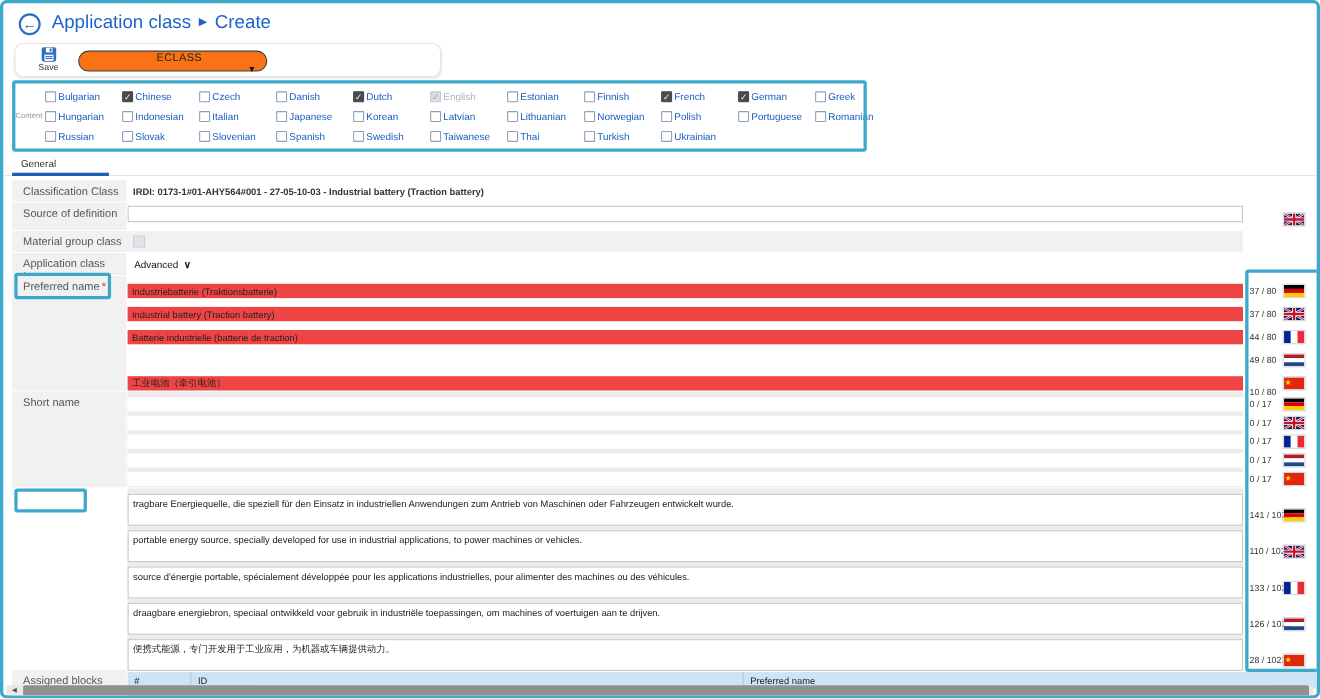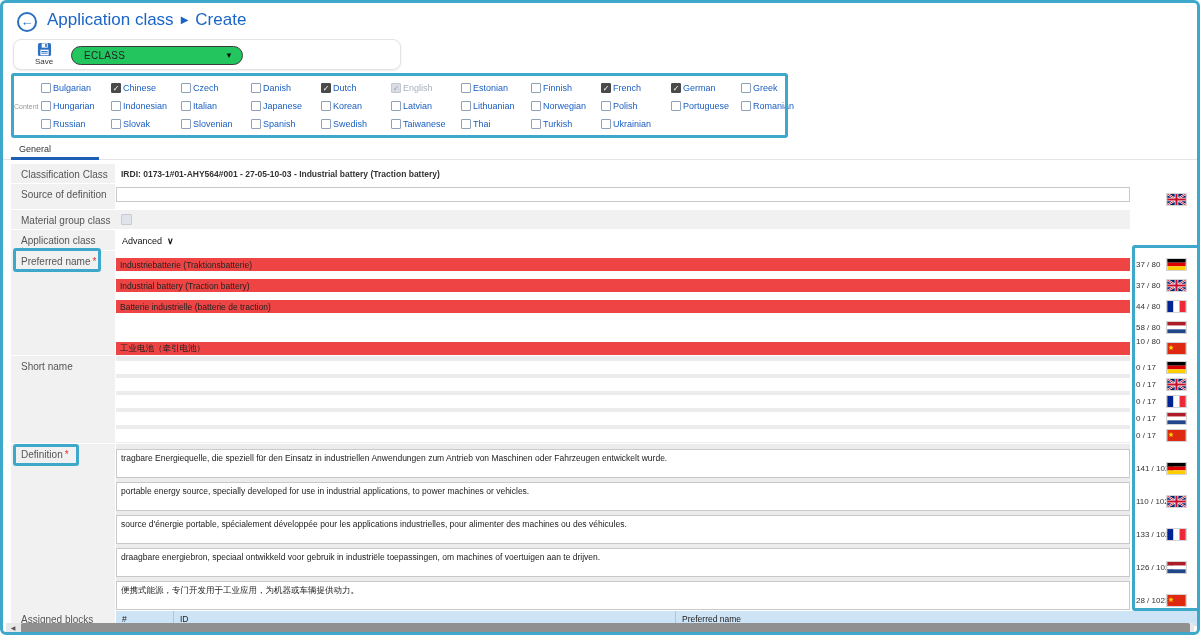--- a/index.html
+++ b/index.html
@@ -14,21 +14,21 @@
   .title { position:absolute; left:44px; top:7px; font-size:17px; color:#1a64c8; white-space:nowrap; }
   .title .arrow { font-size:10px; margin:0 7px; position:relative; top:-2px; }
 
   
   .toolbar { position:absolute; left:10px; top:36px; width:388px; height:31px; background:#fff;
              border:1px solid #e3e3e3; border-radius:8px; box-shadow:0 1px 2px rgba(0,0,0,.08); }
   .save-btn { position:absolute; left:12px; top:2px; width:36px; height:27px; text-align:center; cursor:pointer; }
   .save-btn svg { display:block; margin:0 auto; }
   .save-lbl { font-size:8px; color:#333; display:block; margin-top:0px; }
   .dict-select { position:absolute; left:57px; top:6px; width:172px; height:19px; border:1.5px solid #3c3c3c;
-                 border-radius:10px; background:#22c55e; display:flex; align-items:center; cursor:pointer; }
+                 border-radius:10px; background:#f97316; display:flex; align-items:center; cursor:pointer;flex-direction:column; }
   .dict-select .val { font-size:10px; color:#222; margin-left:12px; letter-spacing:.3px; }
   .dict-select .chev { margin-left:auto; margin-right:9px; font-size:8px; color:#111; }
 
   
   .lang-panel { position:absolute; left:8px; top:70px; width:777px; height:65px; background:#fff; }
   .content-lbl { position:absolute; left:3px; top:50%; transform:translateY(-50%); font-size:7px; color:#999; }
   .lang-grid { position:absolute; left:30px; top:6px; display:grid; grid-template-columns:repeat(11,70px);
                grid-auto-rows:18px; align-items:center; }
   .lang-cell { display:flex; align-items:center; cursor:pointer; }
   .cb { width:10px; height:10px; border:1px solid #8fa0b8; background:#fff; border-radius:1px; flex:0 0 10px;
@@ -318,23 +318,20 @@
     <div class="field" id="snField">
         <input class="row-input white" style="top: 5px;">
         <input class="row-input white" style="top: 22px;">
         <input class="row-input white" style="top: 39px;">
         <input class="row-input white" style="top: 56px;">
         <input class="row-input white" style="top: 73px;">
       </div>
   </div>
 
   <div class="sect s-df">
-    <div class="lblcell">
-      <span>Definition</span><span class="req">*</span>
-    </div>
     <div class="field" id="dfField">
         <span class="grip" style="left: 1003px; top: 24px;"></span>
         <textarea class="df-ta" style="top: 5px;">tragbare Energiequelle, die speziell für den Einsatz in industriellen Anwendungen zum Antrieb von Maschinen oder Fahrzeugen entwickelt wurde.</textarea>
         <span class="grip" style="left: 1003px; top: 57px;"></span>
         <textarea class="df-ta" style="top: 38px;">portable energy source, specially developed for use in industrial applications, to power machines or vehicles.</textarea>
         <span class="grip" style="left: 1003px; top: 90px;"></span>
         <textarea class="df-ta" style="top: 71px;">source d'énergie portable, spécialement développée pour les applications industrielles, pour alimenter des machines ou des véhicules.</textarea>
         <span class="grip" style="left: 1003px; top: 123px;"></span>
         <textarea class="df-ta" style="top: 104px;">draagbare energiebron, speciaal ontwikkeld voor gebruik in industriële toepassingen, om machines of voertuigen aan te drijven.</textarea>
         <span class="grip" style="left: 1003px; top: 156px;"></span>
@@ -371,29 +368,29 @@
         </svg>
       </span>
       <span class="count" style="top: 297px;">44 / 80</span>
       <span class="flagbox" style="top: 297px;">
         <svg viewBox="0 0 60 36">
           <rect width="20" height="36" fill="#002395"></rect>
           <rect x="20" width="20" height="36" fill="#fff"></rect>
           <rect x="40" width="20" height="36" fill="#ed2939"></rect>
         </svg>
       </span>
-      <span class="count" style="top: 318px;">58 / 80</span>
+      <span class="count" style="top: 318px;">49 / 80</span>
       <span class="flagbox" style="top: 318px;">
         <svg viewBox="0 0 60 36">
           <rect width="60" height="12" fill="#ae1c28"></rect>
           <rect y="12" width="60" height="12" fill="#fff"></rect>
           <rect y="24" width="60" height="12" fill="#21468b"></rect>
         </svg>
       </span>
-      <span class="count" style="top: 332px;">10 / 80</span>
+      <span class="count" style="top: 347px;">10 / 80</span>
       <span class="flagbox" style="top: 339px;">
         <svg viewBox="0 0 60 36">
           <rect width="60" height="36" fill="#de2910"></rect>
           <polygon points="12,6 14.2,12.4 21,12.6 15.6,16.7 17.5,23.2 12,19.3 6.5,23.2 8.4,16.7 3,12.6 9.8,12.4" fill="#ffde00"></polygon>
         </svg>
       </span>
       <span class="count" style="top: 358px;">0 / 17</span>
       <span class="flagbox" style="top: 358px;">
         <svg viewBox="0 0 60 36">
           <rect width="60" height="12" fill="#000"></rect>

